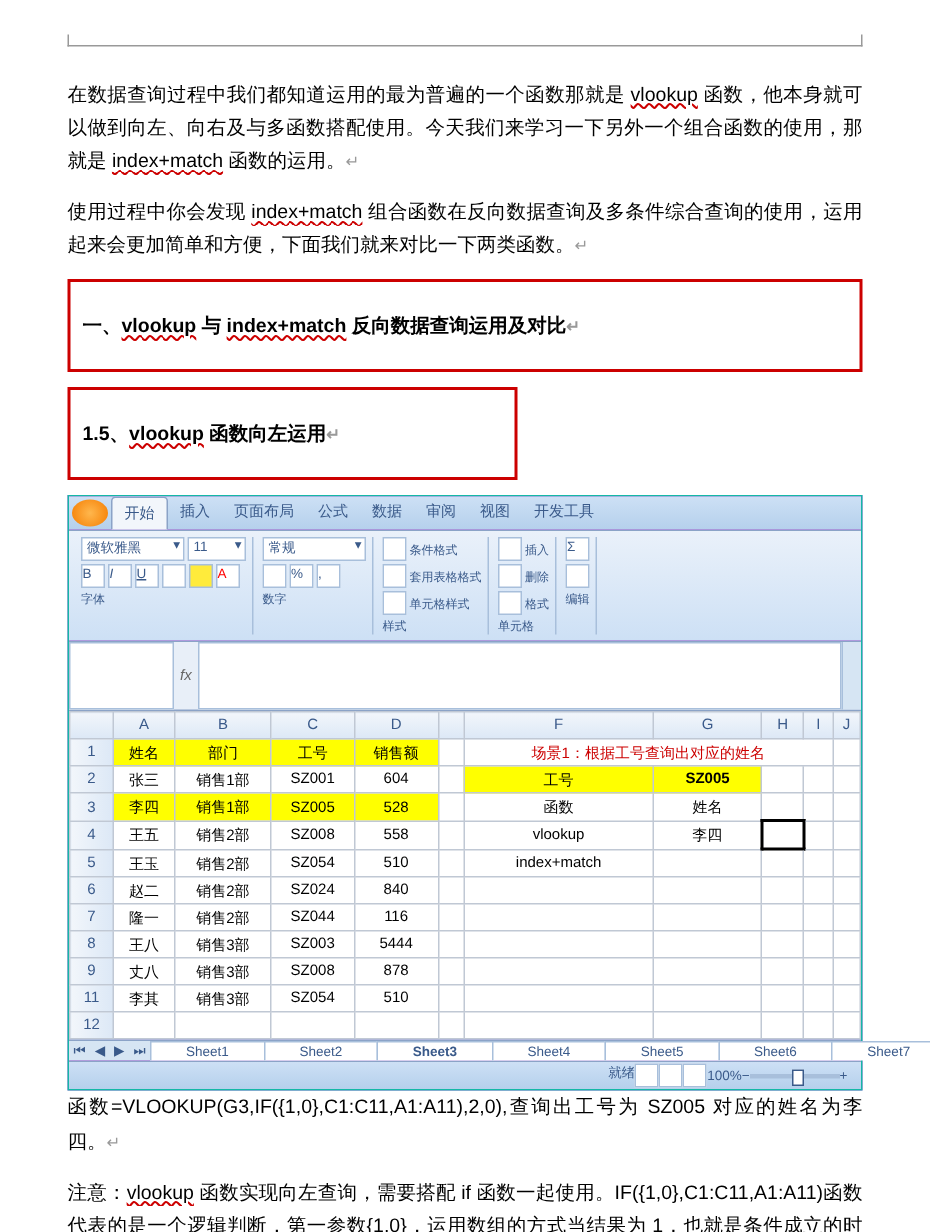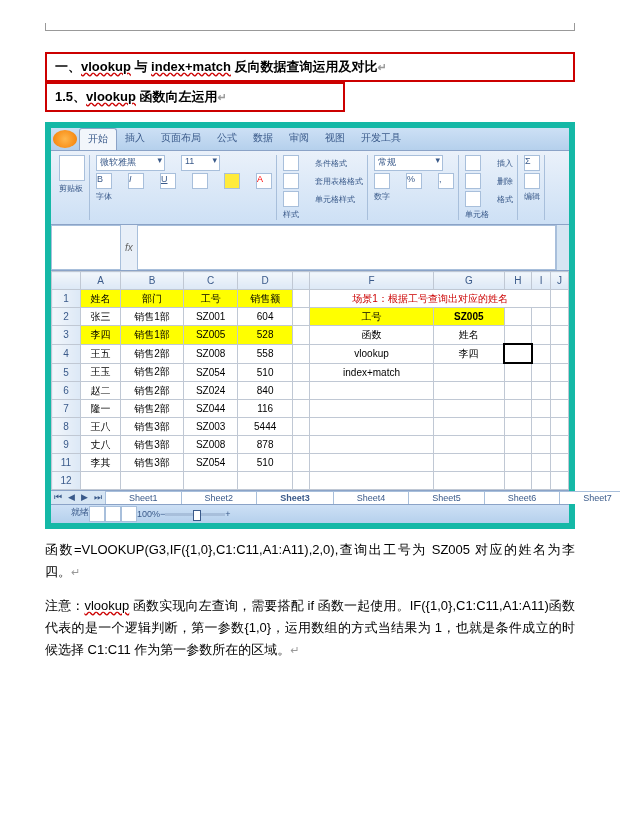--- a/index.html
+++ b/index.html
@@ -3,29 +3,29 @@
 <meta charset="utf-8">
 <style>
 body{margin:0;padding:0;background:#fff;font-family:"SimSun","Microsoft YaHei",sans-serif;font-size:13px;color:#000;width:620px}
 .page{padding:30px 45px;position:relative}
 .rule{border-top:1px solid #999;height:1px;margin:0 0 20px 0;position:relative}
 .rule::before,.rule::after{content:"";position:absolute;width:1px;height:8px;background:#999;top:-8px}
 .rule::before{left:0}.rule::after{right:0}
 p{margin:0 0 12px 0;line-height:1.7;text-align:justify}
 .para-end::after{content:"↵";color:#999;font-size:11px}
 .red-u{text-decoration:underline;text-decoration-color:#c00;text-decoration-style:wavy}
-.boxed{border:2px solid #c00;padding:4px 8px;margin:0 0;font-weight:bold;font-size:13px}
-.excel{border:6px solid #14b8a6;margin:10px 0 10px 0;background:#d946ef;font-size:10px}
+.boxed{border:2px solid #c00;padding:20px 8px;margin:10px 0;font-weight:bold;font-size:13px}
+.excel{border:1px solid #14b8a6;margin:10px 0 0 0;background:#d946ef;font-size:10px}
 .ribbon{display:flex;background:linear-gradient(#cde0f5,#b5d0ec);border-bottom:1px solid #8ba3c7}
 .rtab{padding:3px 8px;font-size:10px;color:#3a5a8a}
 .rtab.active{background:#f2f6fb;border:1px solid #8ba3c7;border-bottom:none;border-radius:3px 3px 0 0}
 .home-icon{width:24px;height:18px;background:radial-gradient(circle,#ffb74d,#f57c00);border-radius:50%;margin:2px;display:inline-block}
 .toolbar{display:flex;background:linear-gradient(#eaf1fa,#cde0f5);padding:4px;gap:2px;border-bottom:1px solid #8ba3c7;min-height:58px}
 .tgroup{border-right:1px solid #a8bfdb;padding:0 4px;display:flex;flex-direction:column;gap:2px;font-size:9px;color:#3a5a8a}
-.tgroup .row{display:flex;gap:16px;align-items:center}
+.tgroup .row{display:flex;gap:2px;align-items:center}
 .ico{width:14px;height:14px;background:#fff;border:1px solid #a8bfdb;display:inline-block}
 .ico.big{width:24px;height:24px}
 .sel{background:#fff;border:1px solid #a8bfdb;padding:0 14px 0 3px;font-size:9px;min-width:50px;height:14px;position:relative}
 .sel::after{content:"▾";position:absolute;right:2px;top:-1px;color:#3a5a8a}
 .sml{font-size:8px;color:#3a5a8a}
 .fbar{display:flex;background:#e8eff8;border-bottom:1px solid #8ba3c7}
 .namebox{width:60px;background:#fff;border:1px solid #a8bfdb;padding:1px 4px;font-size:10px}
 .fx{padding:17px 4px;font-style:italic;color:#666}
 .fin{flex:1;background:#fff;border:1px solid #a8bfdb;padding:1px 4px;font-size:10px}
 .fin-end{width:12px;background:#d6e5f3;border-left:1px solid #a8bfdb}
@@ -36,32 +36,34 @@
 table.sheet th.corner{width:22px}
 table.sheet td.rh{background:linear-gradient(90deg,#f2f6fb,#dce8f6);color:#3a5a8a;width:22px}
 .yh{background:#ffff00}
 .rtxt{color:#c00}
 .sel-cell{background:#d0e3ff}
 .thick-b{border:2px solid #000!important}
 .tabs{display:flex;background:#d6e5f3;border-top:1px solid #8ba3c7;font-size:9px}
 .stab{background:#fff;border:1px solid #a8bfdb;border-bottom:none;padding:1px 23px;margin-right:-1px;color:#3a5a8a}
 .stab.act{background:#fff;font-weight:bold}
 .nav-btn{padding:1px 3px;color:#3a5a8a}
-.status{display:flex;justify-content:flex-start;background:linear-gradient(#cde0f5,#b5d0ec);padding:1px 20px;font-size:9px;color:#3a5a8a;border-top:1px solid #8ba3c7}
+.status{display:flex;justify-content:flex-end;background:linear-gradient(#cde0f5,#b5d0ec);padding:1px 9px;font-size:9px;color:#3a5a8a;border-top:1px solid #8ba3c7}
 .zoom{display:flex;gap:0;align-items:center}
 .zbar{width:60px;height:3px;background:#a8bfdb;position:relative}
 .zbar::after{content:"";position:absolute;left:28px;top:-3px;width:6px;height:9px;background:#fff;border:1px solid #3a5a8a}
 </style>
 </head>
 <body>
 
 <div class="page">
 <div class="rule"></div>
 
-
+<p><span>在数据查询过程中我们都知道运用的最为普遍的一个函数那就是 </span><span class="red-u">vlookup</span><span> 函数，他本身就可以做到向左、向右及与多函数搭配使用。今天我们来学习一下另外一个组合函数的使用，那就是 </span><span class="red-u">index+match</span><span class="para-end"> 函数的运用。</span></p>
+
+<p><span>使用过程中你会发现 </span><span class="red-u">index+match</span><span class="para-end"> 组合函数在反向数据查询及多条件综合查询的使用，运用起来会更加简单和方便，下面我们就来对比一下两类函数。</span></p>
 
 <div class="boxed"><span>一、</span><span class="red-u">vlookup</span><span> 与 </span><span class="red-u">index+match</span><span class="para-end"> 反向数据查询运用及对比</span></div>
 
 
 <div class="boxed" style="width:280px"><span>1.5、</span><span class="red-u">vlookup</span><span class="para-end"> 函数向左运用</span></div>
 
 <div class="excel">
  <div class="ribbon">
   <span class="home-icon"></span>
   <span class="rtab active">开始</span>
@@ -69,64 +71,58 @@
   <span class="rtab">页面布局</span>
   <span class="rtab">公式</span>
   <span class="rtab">数据</span>
   <span class="rtab">审阅</span>
   <span class="rtab">视图</span>
   <span class="rtab">开发工具</span>
  </div>
  <div class="toolbar">
   <div class="tgroup">
    <div class="row">
-            <span class="ico big"></span>
-          </div>
-   <div class="sml">剪贴板</div>
-  </div>
-  <div class="tgroup">
-   <div class="row">
             <span class="sel">微软雅黑</span>
             <span class="sel" style="min-width:20px">11</span>
           </div>
    <div class="row">
             <span class="ico">B</span>
             <span class="ico"><i>I</i></span>
             <span class="ico"><u>U</u></span>
             <span class="ico"></span>
             <span class="ico" style="background:#ffeb3b"></span>
             <span class="ico" style="color:red">A</span>
           </div>
    <div class="sml">字体</div>
   </div>
   <div class="tgroup">
    <div class="row">
-            <span class="ico"></span>
-            <span class="sml">条件格式</span>
-          </div>
-   <div class="row">
-            <span class="ico"></span>
-            <span class="sml">套用表格格式</span>
-          </div>
-   <div class="row">
-            <span class="ico"></span>
-            <span class="sml">单元格样式</span>
-          </div>
-   <div class="sml">样式</div>
-  </div>
-  <div class="tgroup">
-   <div class="row">
             <span class="sel">常规</span>
           </div>
    <div class="row">
             <span class="ico"></span>
             <span class="ico">%</span>
             <span class="ico">,</span>
           </div>
    <div class="sml">数字</div>
+  </div>
+  <div class="tgroup">
+   <div class="row">
+            <span class="ico"></span>
+            <span class="sml">条件格式</span>
+          </div>
+   <div class="row">
+            <span class="ico"></span>
+            <span class="sml">套用表格格式</span>
+          </div>
+   <div class="row">
+            <span class="ico"></span>
+            <span class="sml">单元格样式</span>
+          </div>
+   <div class="sml">样式</div>
   </div>
   <div class="tgroup">
    <div class="row">
             <span class="ico"></span>
             <span class="sml">插入</span>
           </div>
    <div class="row">
             <span class="ico"></span>
             <span class="sml">删除</span>
           </div>

